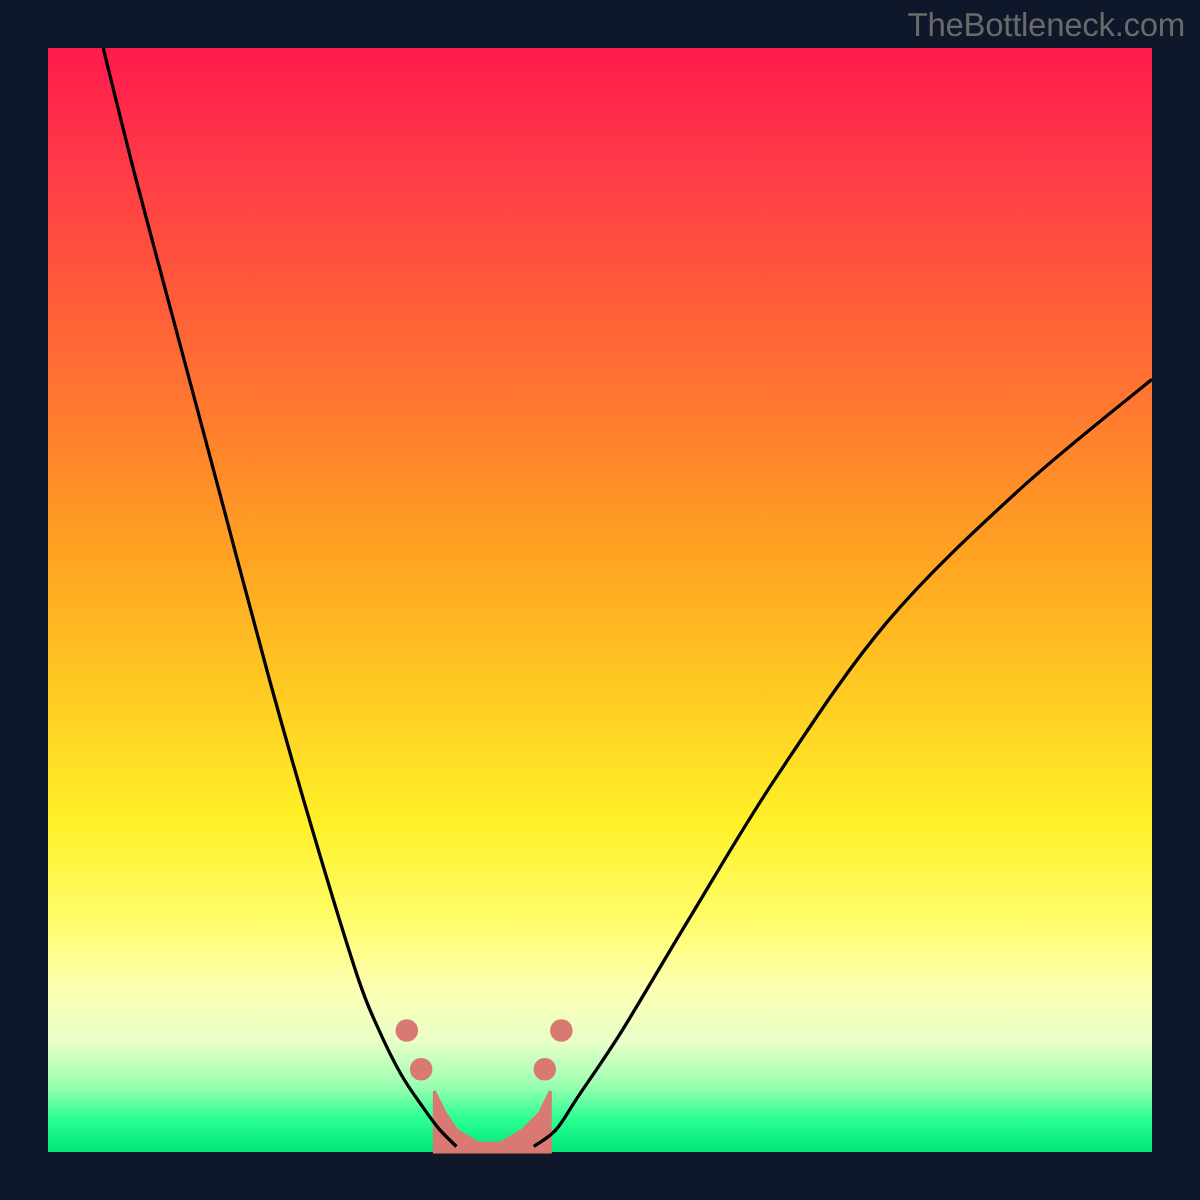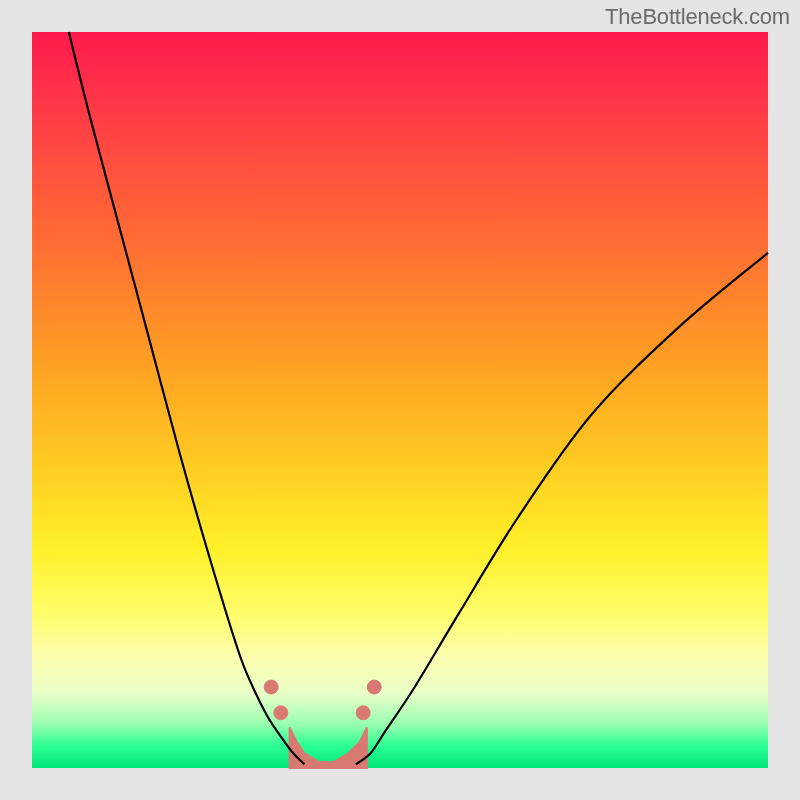--- a/index.html
+++ b/index.html
@@ -1,21 +1,21 @@
 <!DOCTYPE html>
 <html><head>
 <meta charset="utf-8">
 <style>
   * { margin: 0; padding: 0; box-sizing: border-box; }
   html, body { width: 800px; height: 800px; overflow: hidden; background: #000; }
   .stage {
     position: relative;
     width: 800px;
     height: 800px;
-    background: #e5e5e5;
+    background: #0f172a;
   }
   .plot-area {
     position: absolute;
     left: 32px;
     top: 32px;
     width: 736px;
     height: 736px;
     background: linear-gradient(
       to bottom,
       #ff1a4c 0%,

